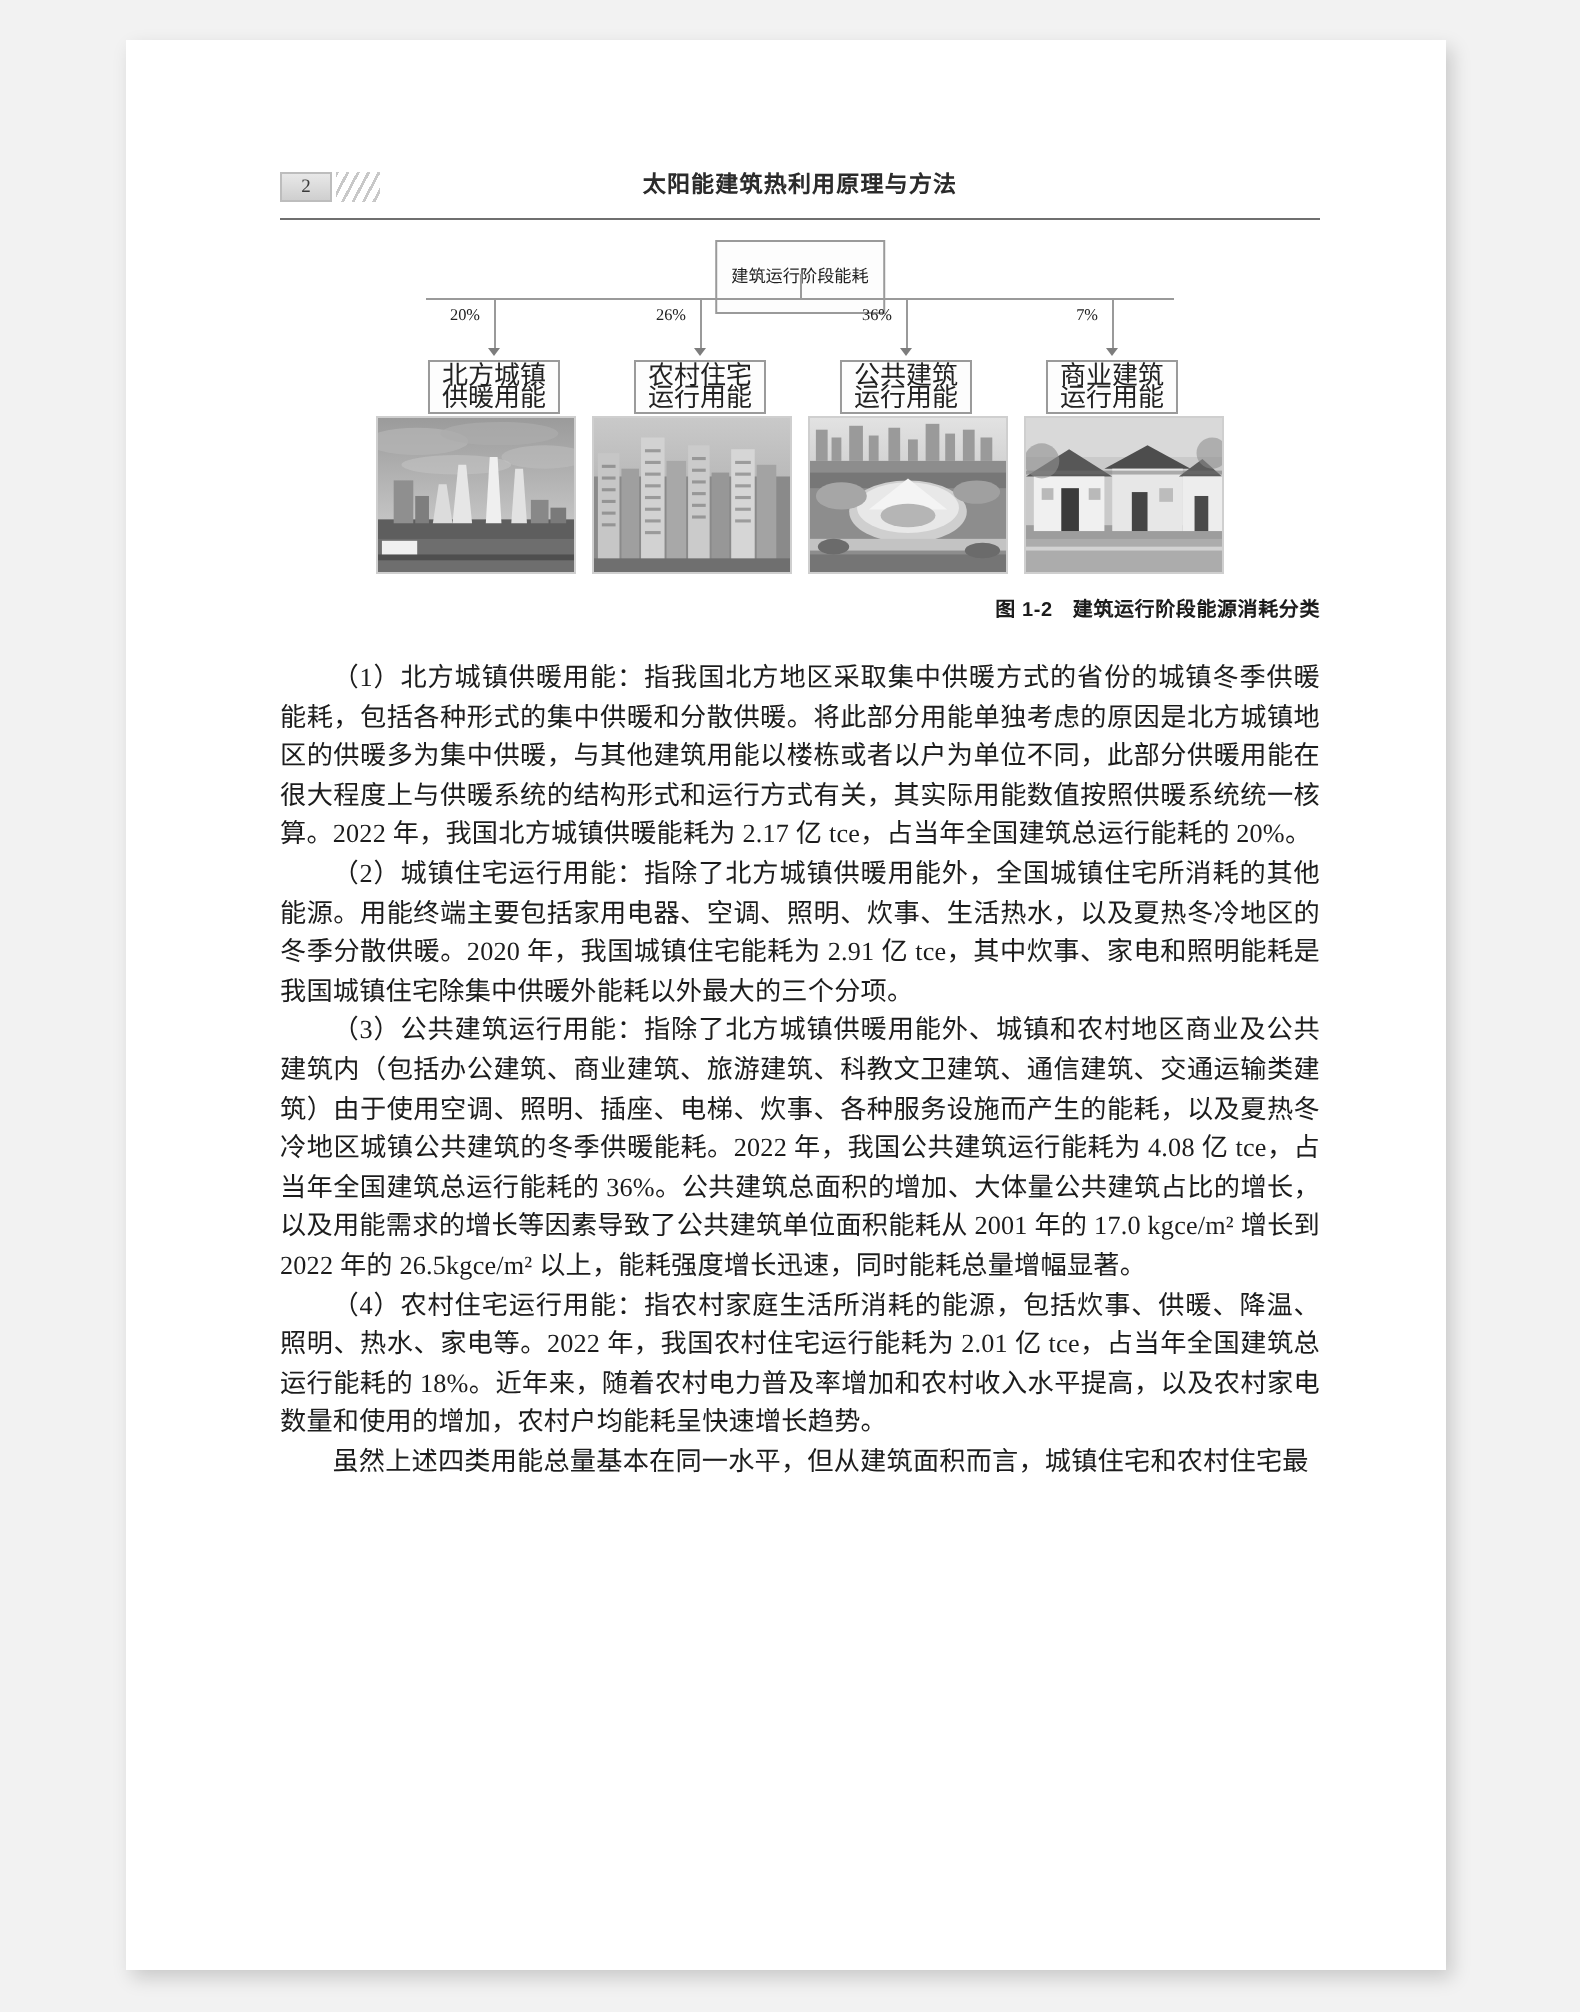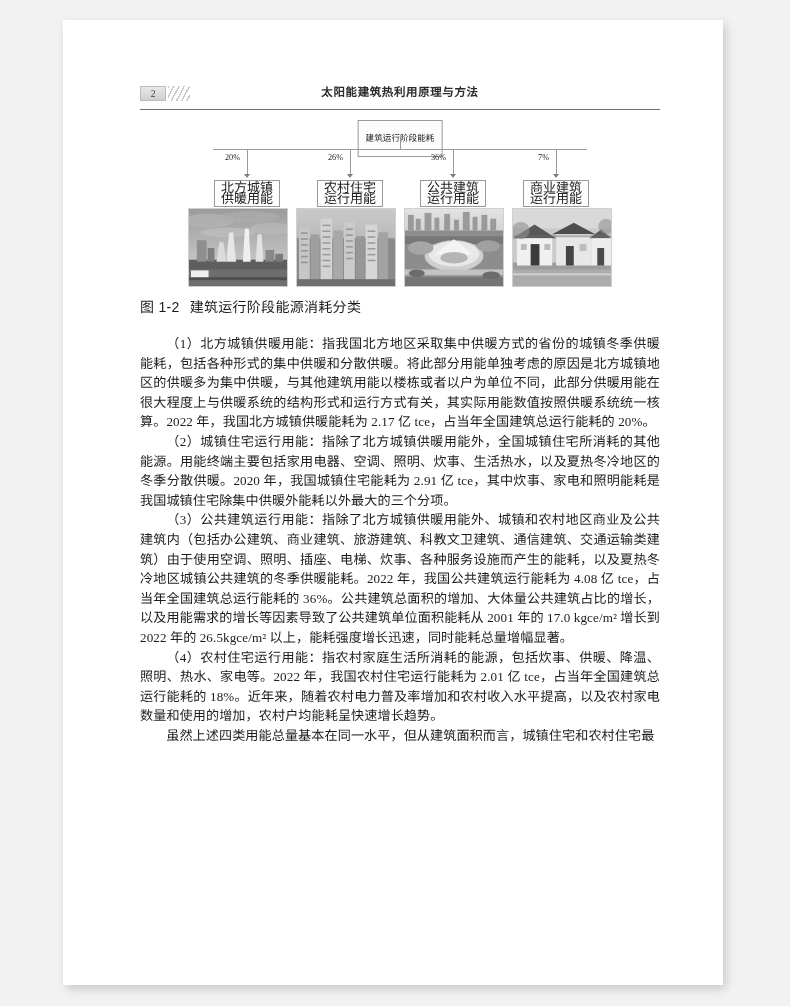--- a/index.html
+++ b/index.html
@@ -209,27 +209,27 @@
     height: 79px;
     border: 0.7px solid #cfcfcf;
     box-sizing: border-box;
     position: relative;
     overflow: hidden;
     background: #8e8e8e;
   }
   .photo svg { display: block; width: 100%; height: 100%; }
 
   .fig-caption {
-    text-align: left;
-    font-size: 14px;
+    text-align: right;
+    font-size: 10px;
     color: #1c1c1c;
     margin-top: 9px;
     letter-spacing: 0.3px;
     font-family: "Liberation Sans", sans-serif;
-    font-weight: 400;
+    font-weight: 700;
   }
   .fig-caption .cap-gap { display: inline-block; width: 10px; }
 </style>
 </head>
 <body>
 
 <div class="page-sheet">
   <div class="page-inner">
 
     <div class="running-head">

